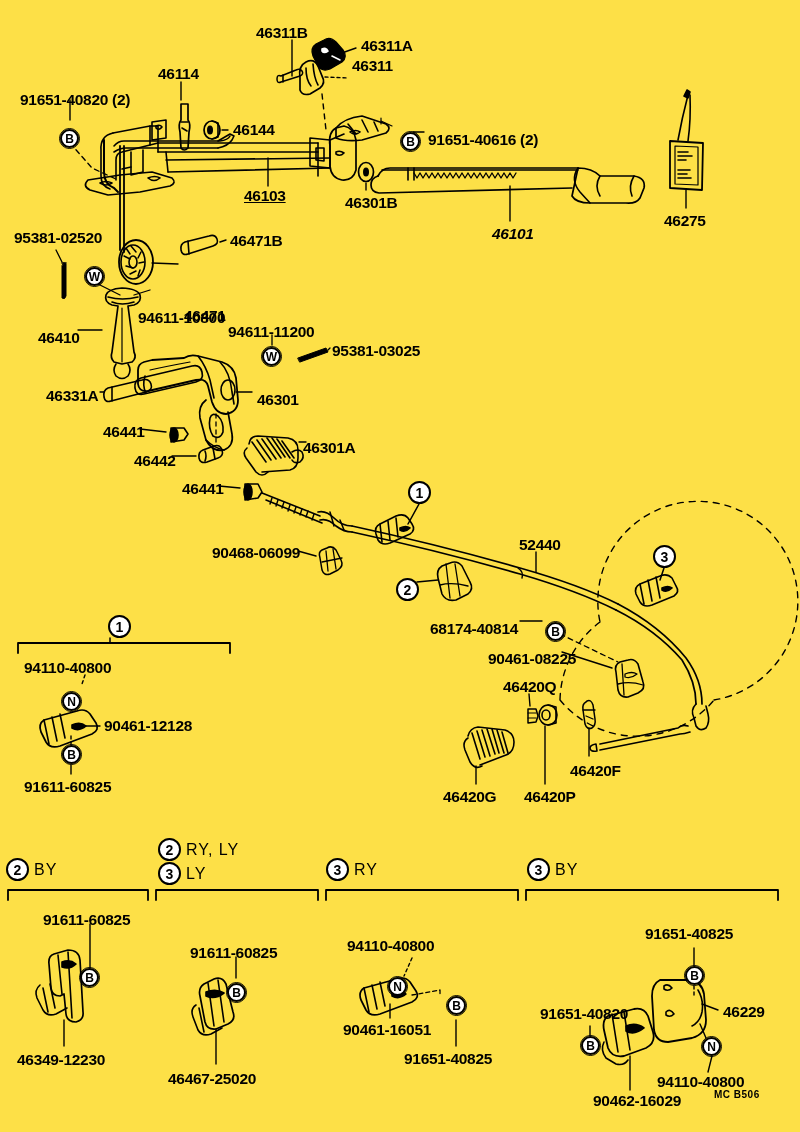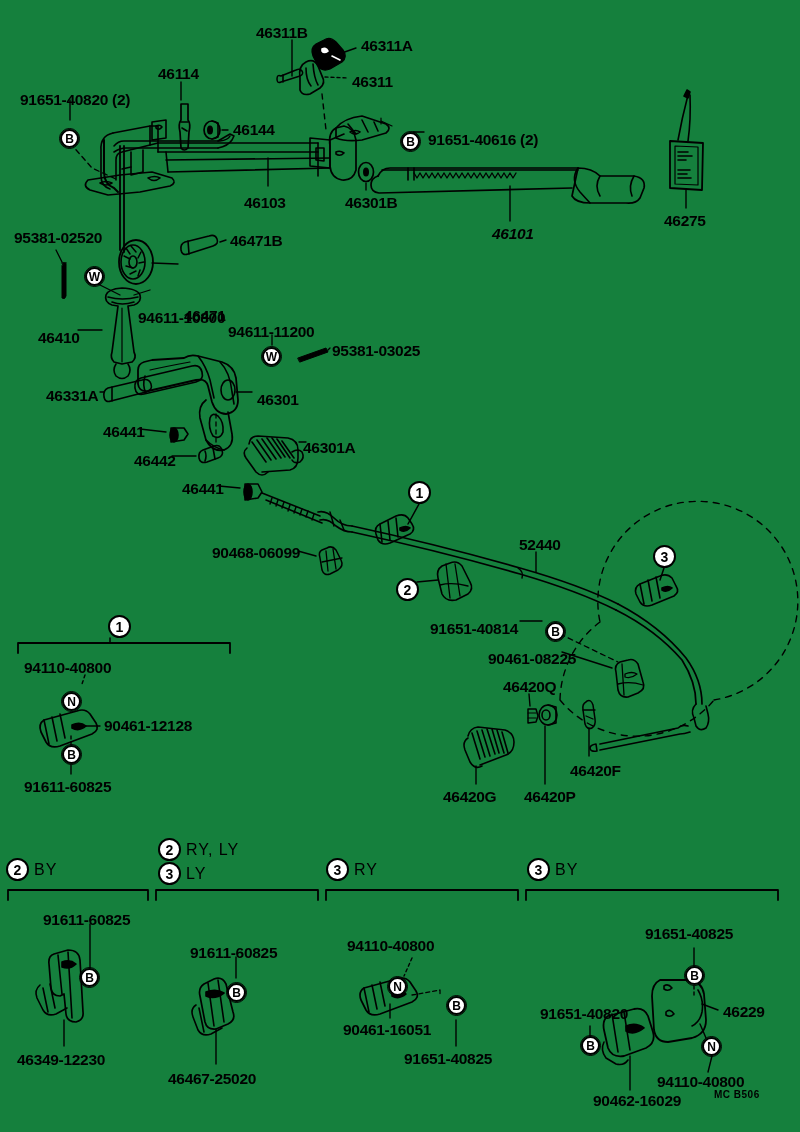--- a/index.html
+++ b/index.html
@@ -4,21 +4,21 @@
 <style>
   html, body {
     margin: 0;
     padding: 0;
     background: #ffffff;
   }
   #page {
     position: relative;
     width: 800px;
     height: 1132px;
-    background: #15803d;
+    background: #fde047;
     font-family: "Liberation Sans", sans-serif;
     overflow: hidden;
   }
   svg#art {
     position: absolute;
     left: 0;
     top: 0;
     width: 800px;
     height: 1132px;
   }
@@ -472,45 +472,45 @@
         <path d="M604 1042 Q600 1050 606 1058 L616 1064 Q624 1066 628 1060" stroke-width="1.6"></path>
         <path d="M630 1056 L630 1090" stroke-width="1.4"></path>
       </g>
       <path d="M590 1026 L590 1036" stroke-width="1.4"></path>
       <path d="M712 1056 L708 1072" stroke-width="1.4"></path>
     </g>
   </svg>
 
   <div class="lbl" style="left:256px; top:25px;">46311B</div>
   <div class="lbl" style="left:361px; top:38px;">46311A</div>
-  <div class="lbl" style="left:352px; top:74px;text-align:center;">46311</div>
+  <div class="lbl" style="left:352px; top:58px;text-align:center;">46311</div>
   <div class="lbl" style="left:158px; top:66px;">46114</div>
   <div class="lbl" style="left:20px; top:92px;">91651-40820 (2)</div>
   <div class="lbl" style="left:233px; top:122px;">46144</div>
   <div class="lbl" style="left:428px; top:132px;">91651-40616 (2)</div>
-  <div class="lbl" style="left:244px; top:195px;">46103</div>
+  <div class="lbl" style="left:244px; top:188px;text-decoration:underline;">46103</div>
   <div class="lbl" style="left:345px; top:195px;">46301B</div>
   <div class="lbl" style="left:492px; top:226px;font-style:italic;">46101</div>
   <div class="lbl" style="left:664px; top:213px;">46275</div>
   <div class="lbl" style="left:14px; top:230px;">95381-02520</div>
   <div class="lbl" style="left:230px; top:233px;">46471B</div>
   <div class="lbl" style="left:184px; top:264px;margin-top:44px;">46471</div>
   <div class="lbl" style="left:138px; top:295px;margin-top:15px;">94611-10800</div>
   <div class="lbl" style="left:228px; top:324px;text-align:right;">94611-11200</div>
   <div class="lbl" style="left:332px; top:343px;">95381-03025</div>
   <div class="lbl" style="left:38px; top:330px;">46410</div>
   <div class="lbl" style="left:46px; top:388px;">46331A</div>
   <div class="lbl" style="left:257px; top:392px;">46301</div>
   <div class="lbl" style="left:103px; top:424px;">46441</div>
   <div class="lbl" style="left:134px; top:453px;">46442</div>
   <div class="lbl" style="left:303px; top:440px;">46301A</div>
   <div class="lbl" style="left:182px; top:481px;">46441</div>
   <div class="lbl" style="left:212px; top:545px;">90468-06099</div>
   <div class="lbl" style="left:519px; top:537px;">52440</div>
-  <div class="lbl" style="left:430px; top:621px;">91651-40814</div>
+  <div class="lbl" style="left:430px; top:621px;">68174-40814</div>
   <div class="lbl" style="left:488px; top:651px;">90461-08225</div>
   <div class="lbl" style="left:503px; top:679px;">46420Q</div>
   <div class="lbl" style="left:570px; top:763px;">46420F</div>
   <div class="lbl" style="left:443px; top:789px;">46420G</div>
   <div class="lbl" style="left:524px; top:789px;">46420P</div>
 
   <div class="badge ltr" style="left:60px; top:129px;">B</div>
   <div class="badge ltr" style="left:401px; top:132px;">B</div>
   <div class="badge ltr" style="left:85px; top:267px;">W</div>
   <div class="badge ltr" style="left:262px; top:347px;">W</div>

